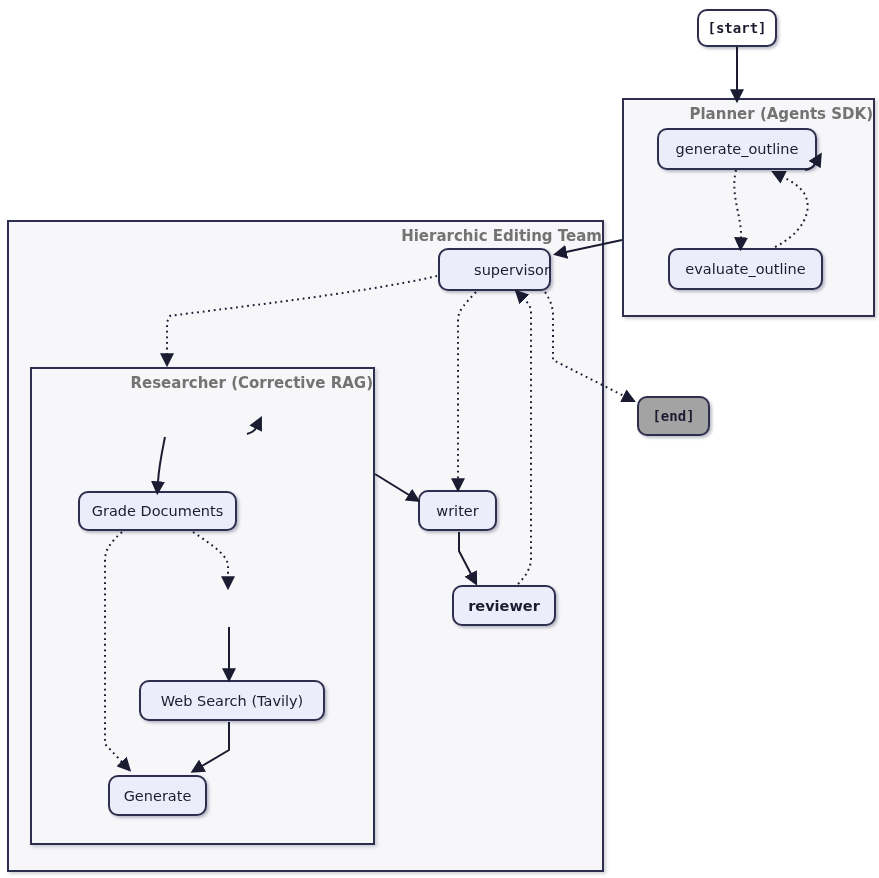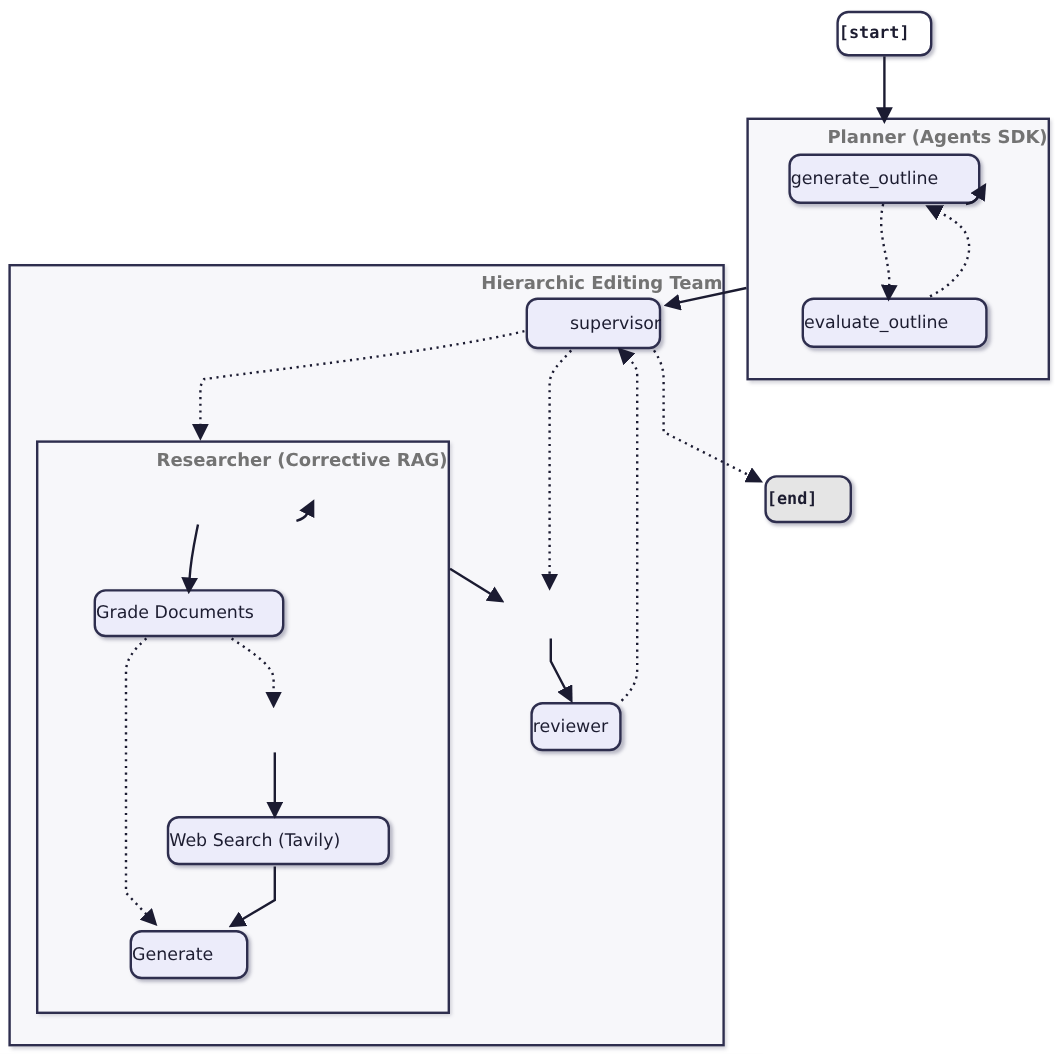--- a/index.html
+++ b/index.html
@@ -9,30 +9,30 @@
   }
   .cluster{
     position:absolute;background:#f7f7fa;border:2px solid #2e2e4e;
     box-shadow:2px 2px 3px rgba(70,70,100,0.25);box-sizing:border-box;
   }
   .cluster-title{
     position:absolute;width:100%;text-align:right;top:5px;left:0;
     font-size:15px;font-weight:600;color:#737373;line-height:1.25;
   }
   .node{
-    position:absolute;display:flex;align-items:center;justify-content:flex-start;
+    position:absolute;display:flex;align-items:center;justify-content:center;
     background:#ececfa;border:2px solid #2e2e4e;border-radius:10px;
     box-shadow:2px 2px 3px rgba(70,70,100,0.35);box-sizing:border-box;
     font-size:14.5px;color:#1c1c30;white-space:nowrap;
   }
   .node.terminal{
     font-family:"DejaVu Sans Mono",monospace;font-weight:bold;font-size:14px;
   }
   .node.start{background:#ffffff;}
-  .node.end{background:#e5e5e5;}
+  .node.end{background:#a3a3a3;}
   svg.edges{position:absolute;left:0;top:0;pointer-events:none;}
   .edge{stroke:#1b1b31;stroke-width:2;fill:none;}
   .edge.dotted{stroke-dasharray:1.8 3.8;}
 </style>
 </head>
 <body>
 
 <div class="canvas">
 
   <div class="cluster" style="left:7px;top:220px;width:597px;height:652px;">
@@ -76,22 +76,25 @@
 
 
   <div class="node" style="left:139px;top:680px;width:186px;height:41px;">
       <span>Web Search (Tavily)</span>
     </div>
 
   <div class="node" style="left:108px;top:775px;width:99px;height:41px;">
       <span>Generate</span>
     </div>
 
+  <div class="node" style="left:418px;top:490px;width:79px;height:41px;">
+      <span>writer</span>
+    </div>
 
-  <div class="node" style="left:442px;top:585px;width:76px;height:41px;">
+  <div class="node" style="left:452px;top:585px;width:104px;height:41px;font-weight:bold;">
       <span>reviewer</span>
     </div>
 
   <svg class="edges" width="879" height="878" viewBox="0 0 879 878">
     <defs>
       <marker id="arrow" viewBox="0 0 10 10" refX="0.5" refY="5" markerWidth="7" markerHeight="7" orient="auto-start-reverse">
         <path d="M0,0 L10,5 L0,10 z" fill="#1b1b31"></path>
       </marker>
     </defs>
 

